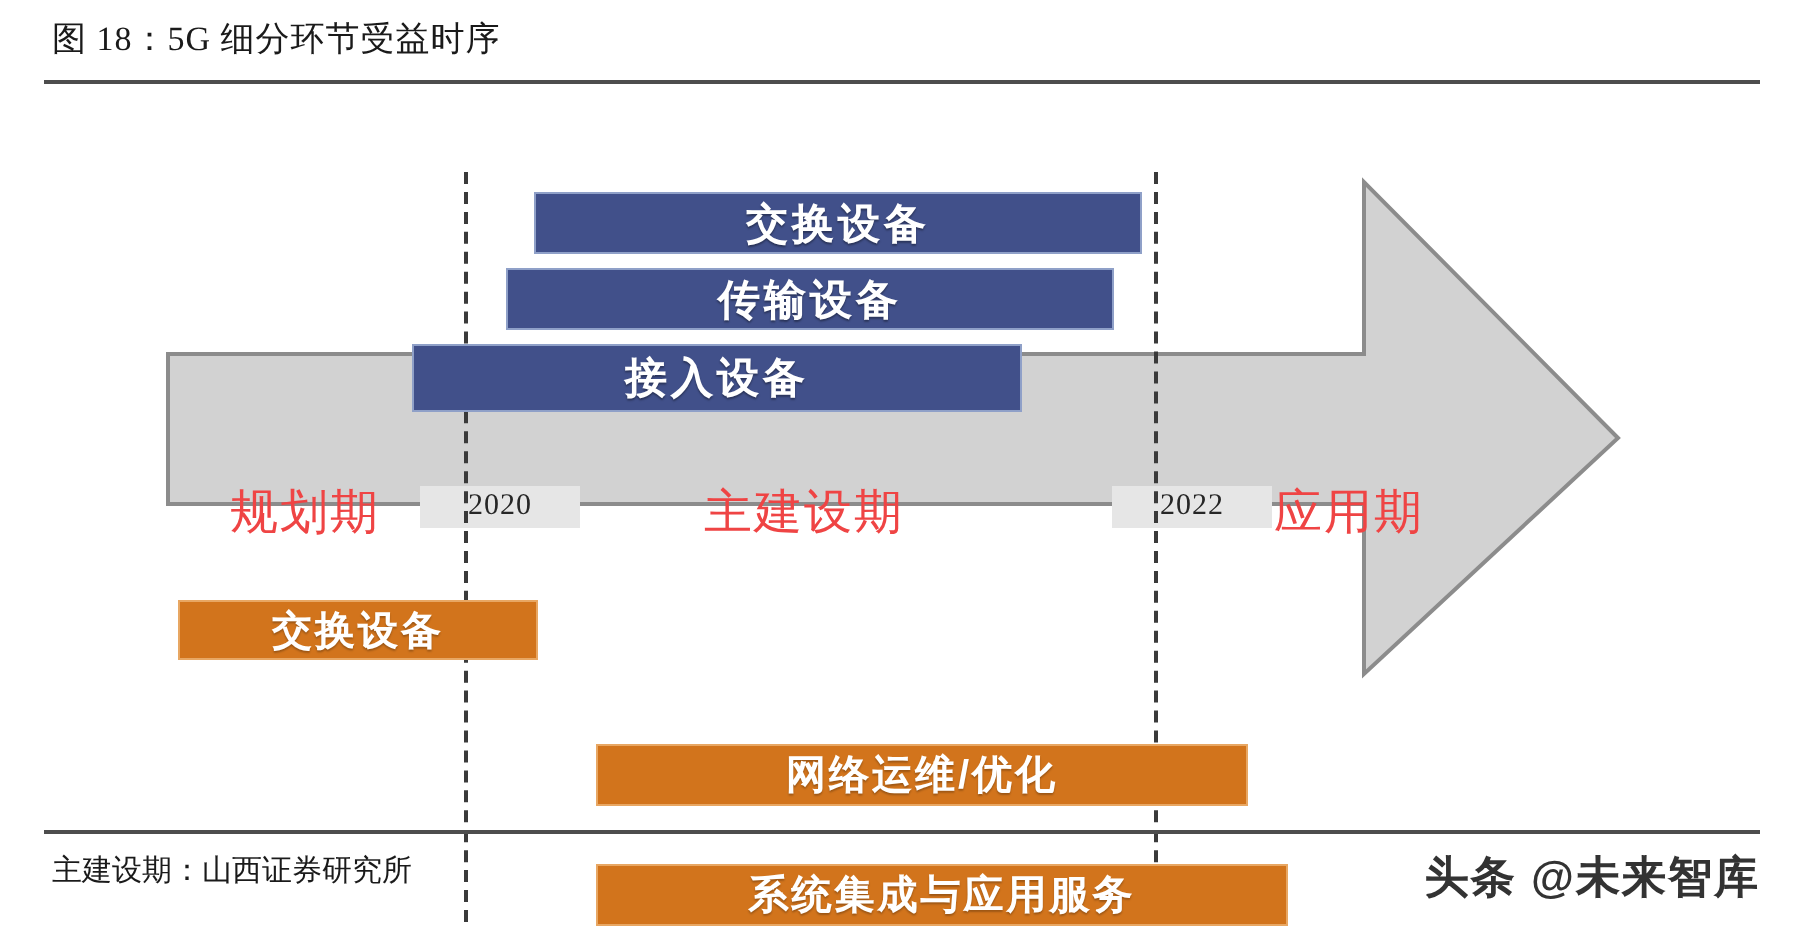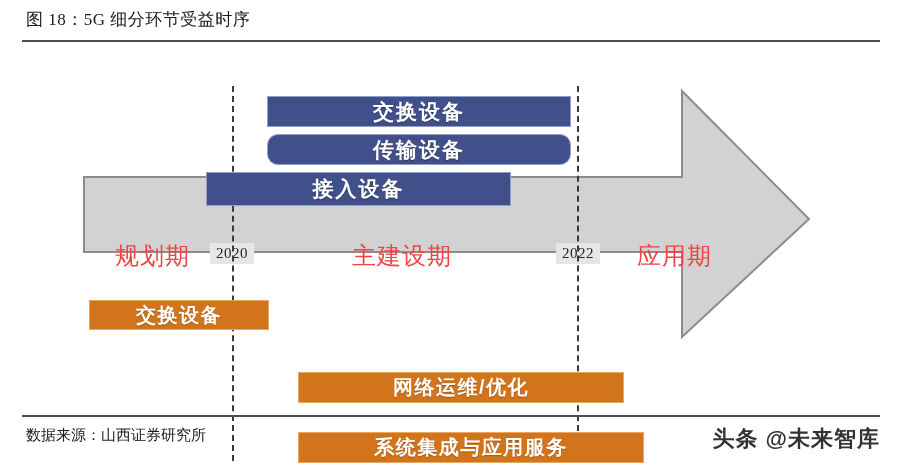--- a/index.html
+++ b/index.html
@@ -78,21 +78,21 @@
   .arrow-label.period-plan  { left: 115px; top: 198px; }
   .arrow-label.period-build { left: 352px; top: 198px; }
   .arrow-label.period-app   { left: 637px; top: 198px; }
 
   .year-label {
     position: absolute;
     font-family: "Liberation Serif", "DejaVu Serif", serif;
     font-size: 15px;
     color: #262626;
     background: #e6e6e6;
-    padding: 2px 6px;
+    padding: 2px 24px;
     white-space: nowrap;
     letter-spacing: 0.5px;
   }
   .year-label.y2020 { left: 210px; top: 201px; }
   .year-label.y2022 { left: 556px; top: 201px; }
 
   
   .divider {
     position: absolute;
     width: 0;
@@ -125,21 +125,21 @@
     border: 1px solid #e8a763;
     font-family: "Liberation Sans", "DejaVu Sans", sans-serif;
     font-weight: bold;
     font-size: 20px;
     letter-spacing: 1.5px;
     text-shadow: 0 1px 1px rgba(0,0,0,0.25);
   }
 
   
   .bar.b0 { left: 267px; top: 54px;  width: 304px; height: 31px; }
-  .bar.b1 { left: 267px; top: 92px;  width: 304px; height: 31px; border-radius: 11px; }
+  .bar.b1 { left: 253px; top: 92px;  width: 304px; height: 31px; }
   .bar.b2 { left: 206px; top: 130px; width: 305px; height: 34px; }
 
   
   .bar.o0 { left: 89px;  top: 258px; width: 180px; height: 30px; }
   .bar.o1 { left: 231px; top: 293px; width: 383px; height: 32px; }
   .bar.o2 { left: 298px; top: 330px; width: 326px; height: 31px; }
   .bar.o3 { left: 298px; top: 366px; width: 346px; height: 31px; margin-top: 24px; }
 
   
   .source-note {
@@ -194,16 +194,16 @@
     <div class="bar bar-blue b2">接入设备</div>
 
     <div class="bar bar-orange o0">交换设备</div>
     <div class="bar bar-orange o2">网络运维/优化</div>
     <div class="bar bar-orange o3">系统集成与应用服务</div>
 
   </div>
 
   <div class="hr-bottom"></div>
 
-  <div class="source-note">数据来源：山西证券研究所</div>
+  <div class="source-note">主建设期：山西证券研究所</div>
   <div class="watermark">头条 @未来智库</div>
 
 </div>
 
 </body></html>

